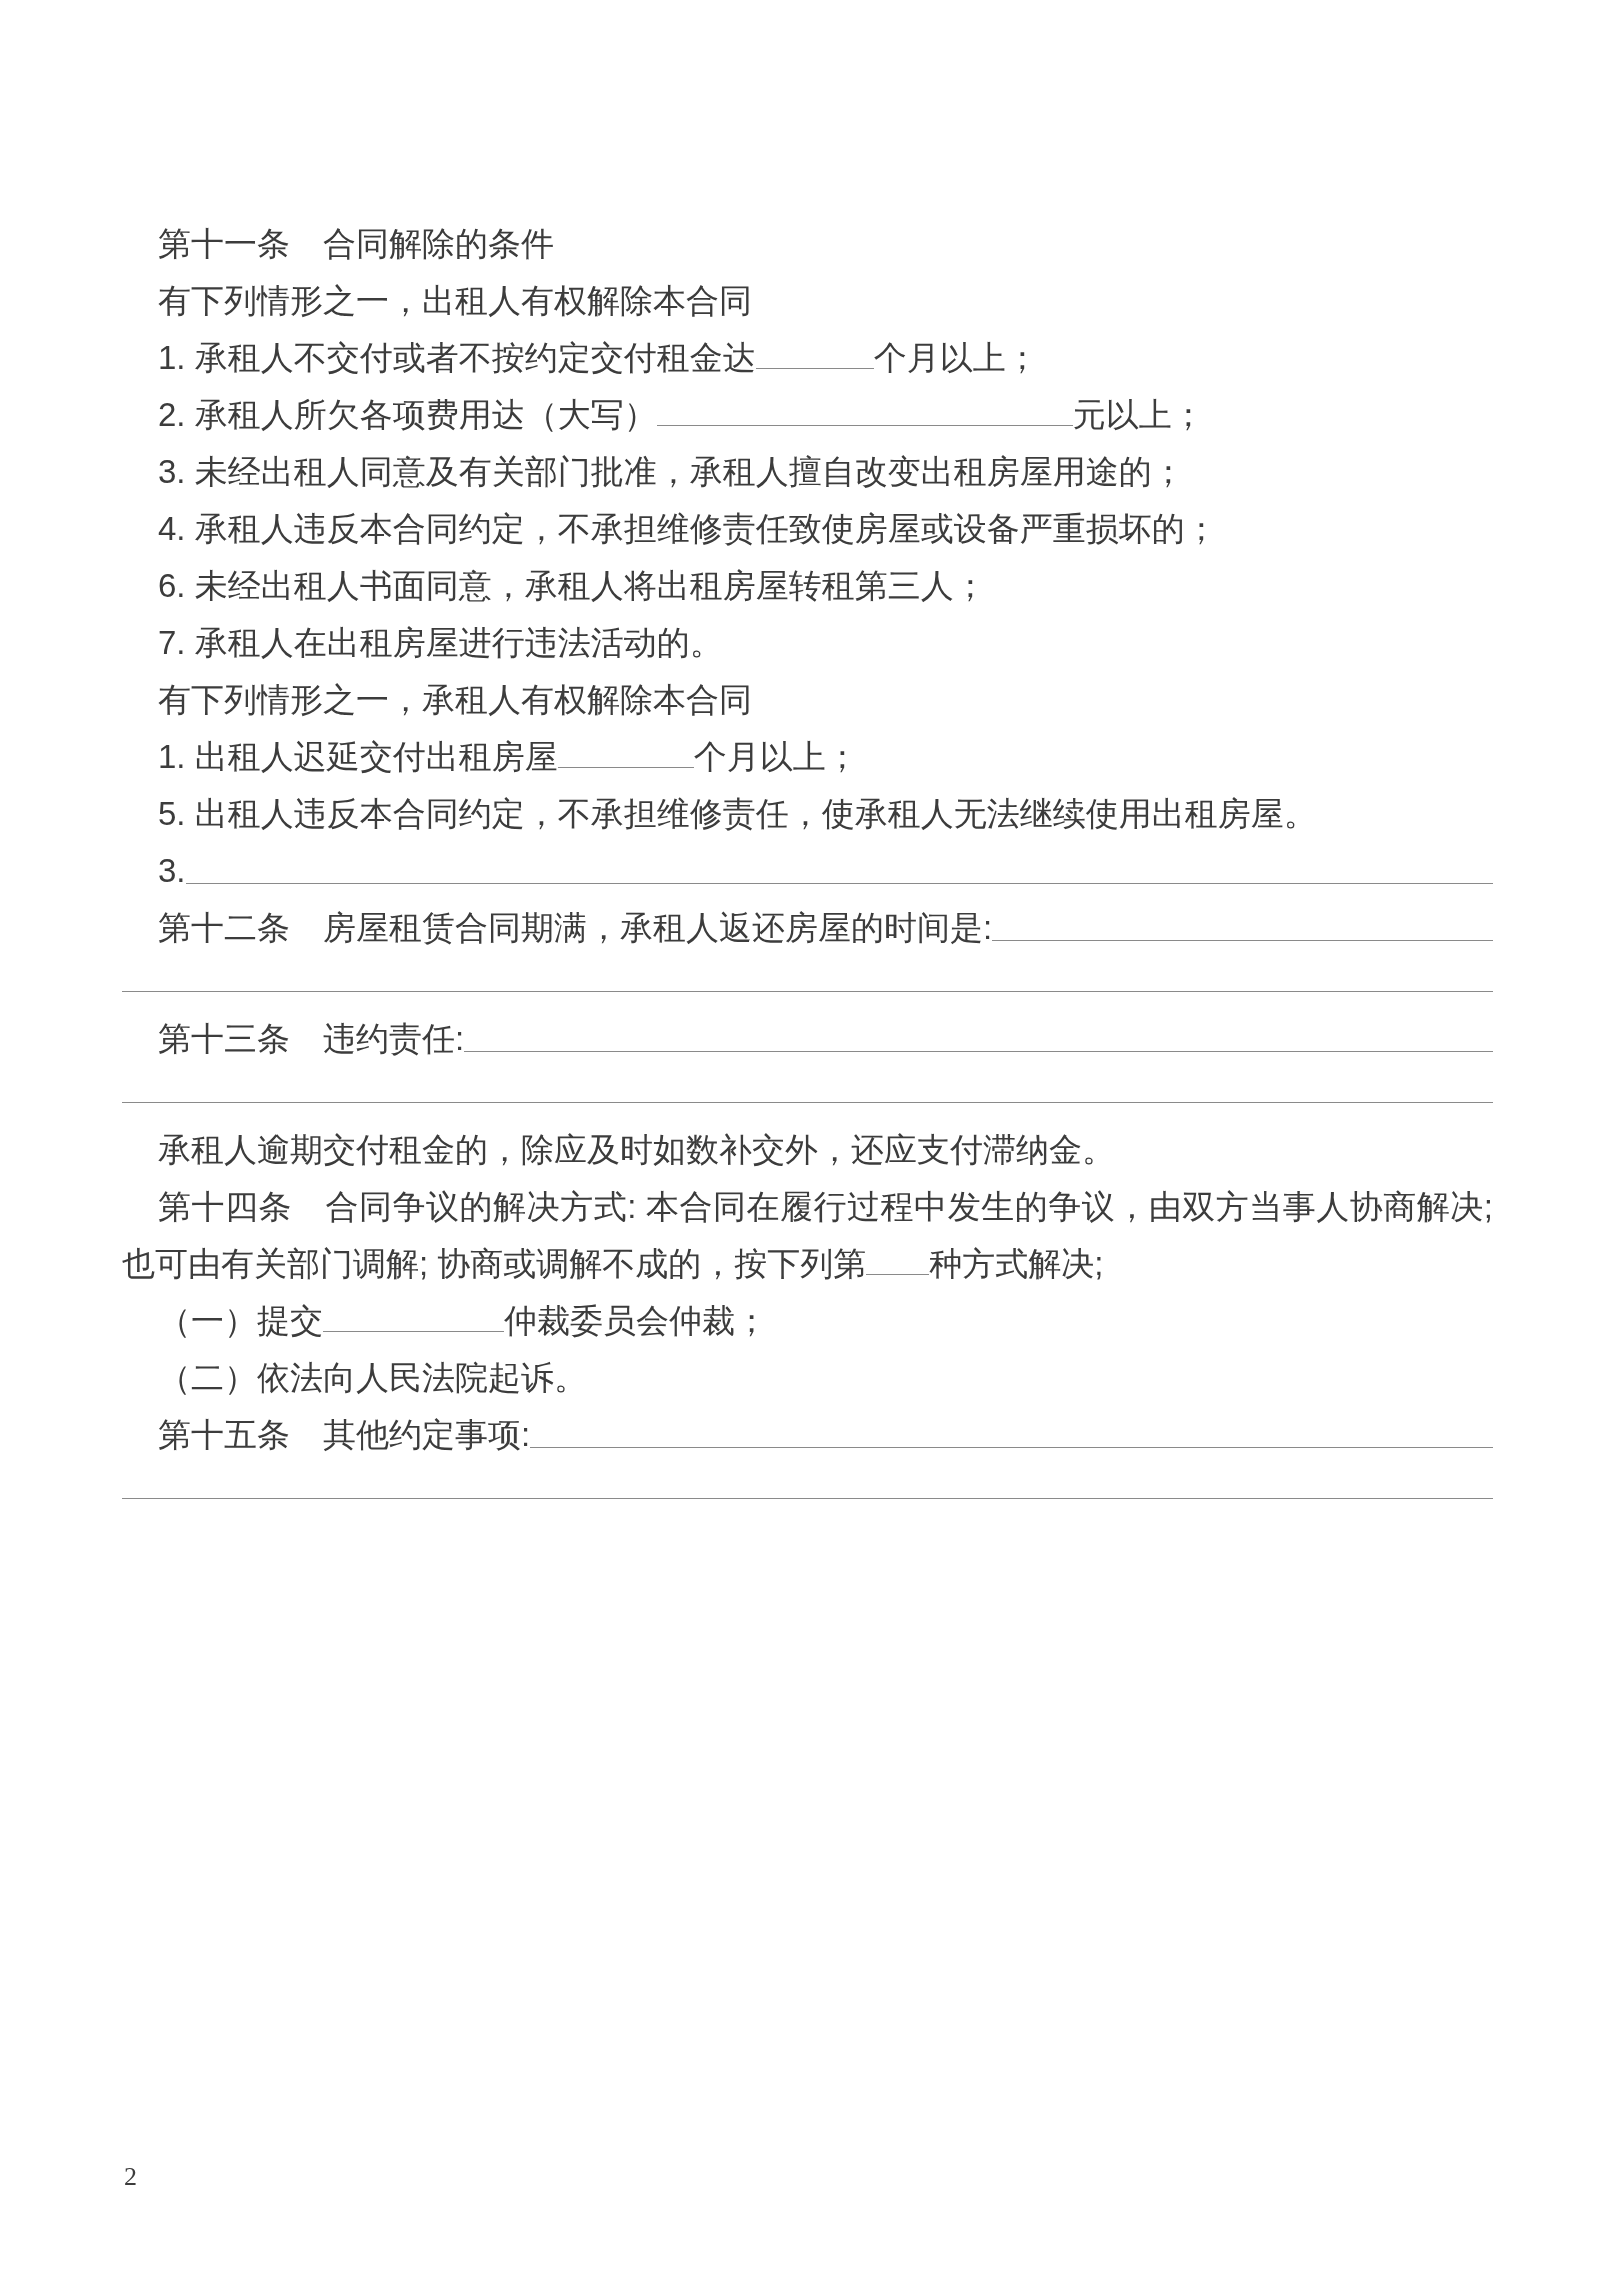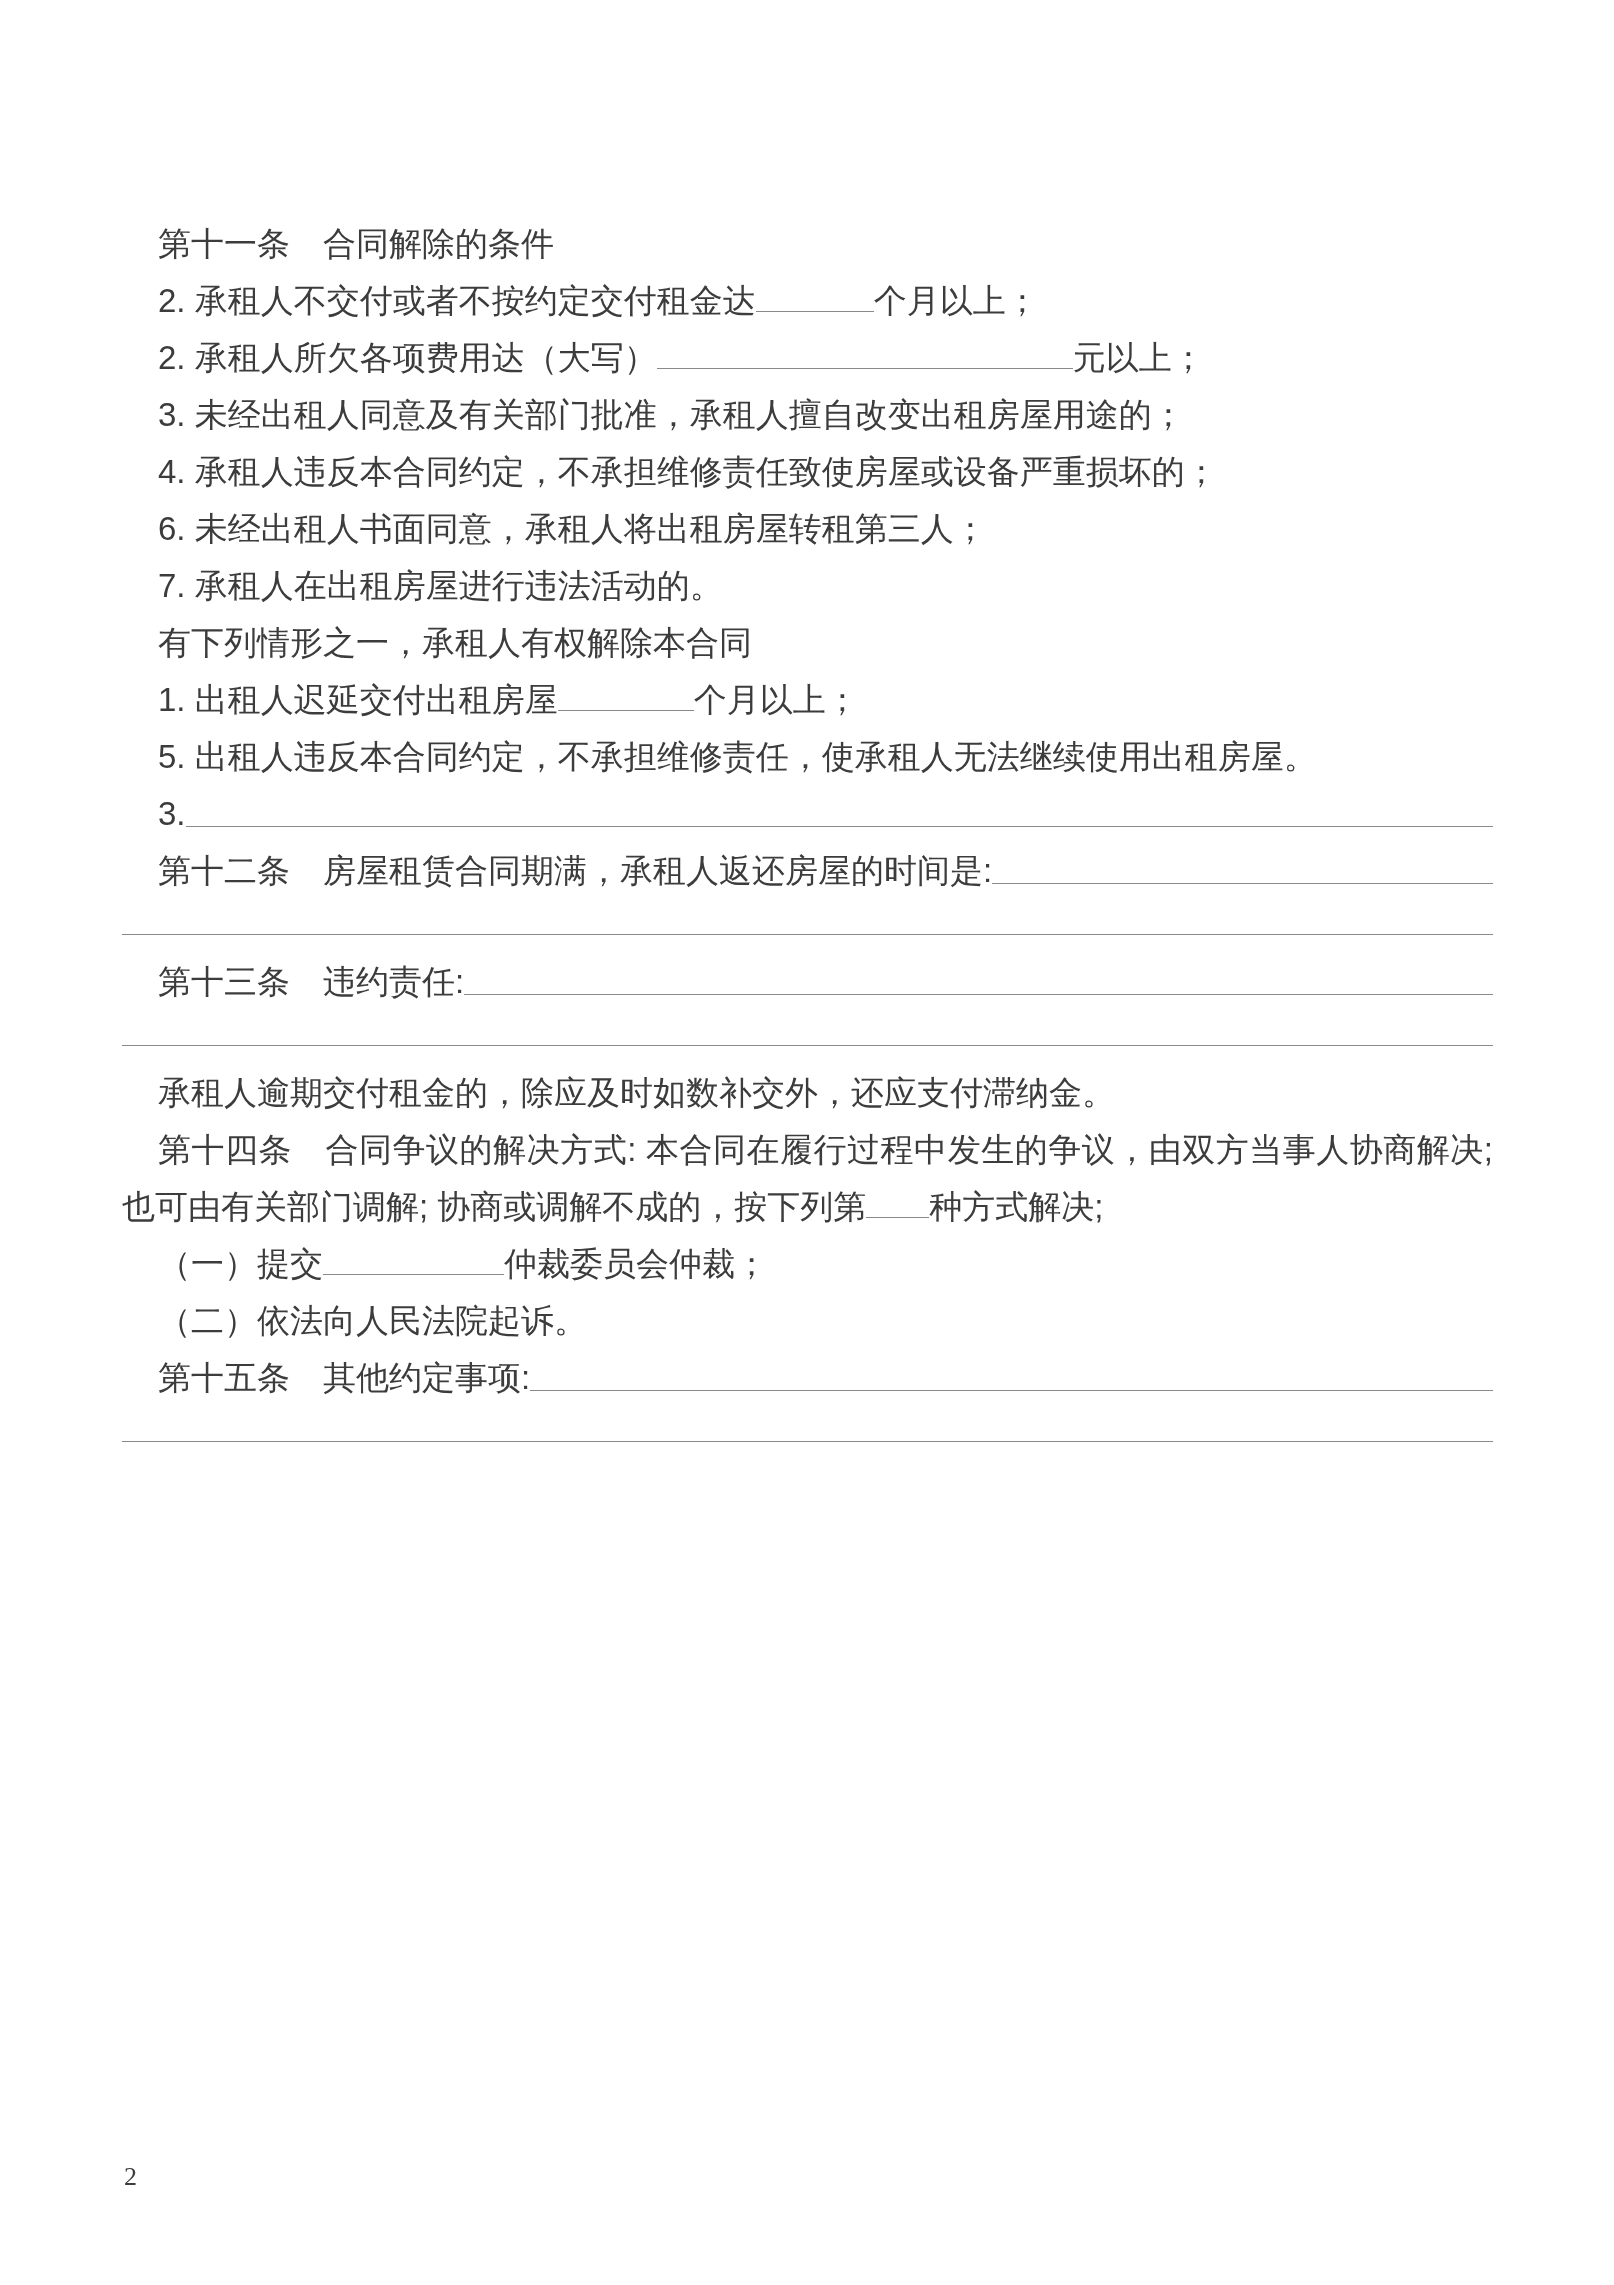--- a/index.html
+++ b/index.html
@@ -60,21 +60,22 @@
     line-height: 33px;
     color: var(--text, #3c3c3c);
   }
 </style>
 </head>
 <body>
 
 <div class="page">
   <div class="content" id="paragraphs">
       <div class="para indent"><span class="txt">第十一条　合同解除的条件</span></div>
-      <div class="para indent"><span class="txt">2. 承租人不交付或者不按约定交付租金达</span><span class="blank-inline" style="width: 118px;"></span><span class="txt">个月以上；</span></div>
+      <div class="para indent"><span class="txt">有下列情形之一，出租人有权解除本合同</span></div>
+      <div class="para indent"><span class="txt">1. 承租人不交付或者不按约定交付租金达</span><span class="blank-inline" style="width: 118px;"></span><span class="txt">个月以上；</span></div>
       <div class="para indent"><span class="txt">2. 承租人所欠各项费用达（大写）</span><span class="blank-inline" style="width: 416px;"></span><span class="txt">元以上；</span></div>
       <div class="para indent"><span class="txt">3. 未经出租人同意及有关部门批准，承租人擅自改变出租房屋用途的；</span></div>
       <div class="para indent"><span class="txt">4. 承租人违反本合同约定，不承担维修责任致使房屋或设备严重损坏的；</span></div>
       <div class="para indent"><span class="txt">6. 未经出租人书面同意，承租人将出租房屋转租第三人；</span></div>
       <div class="para indent"><span class="txt">7. 承租人在出租房屋进行违法活动的。</span></div>
       <div class="para indent"><span class="txt">有下列情形之一，承租人有权解除本合同</span></div>
       <div class="para indent"><span class="txt">1. 出租人迟延交付出租房屋</span><span class="blank-inline" style="width: 136px;"></span><span class="txt">个月以上；</span></div>
       <div class="para indent"><span class="txt">5. 出租人违反本合同约定，不承担维修责任，使承租人无法继续使用出租房屋。</span></div>
       <div class="para indent flexline">
         <span class="txt">3.</span>

